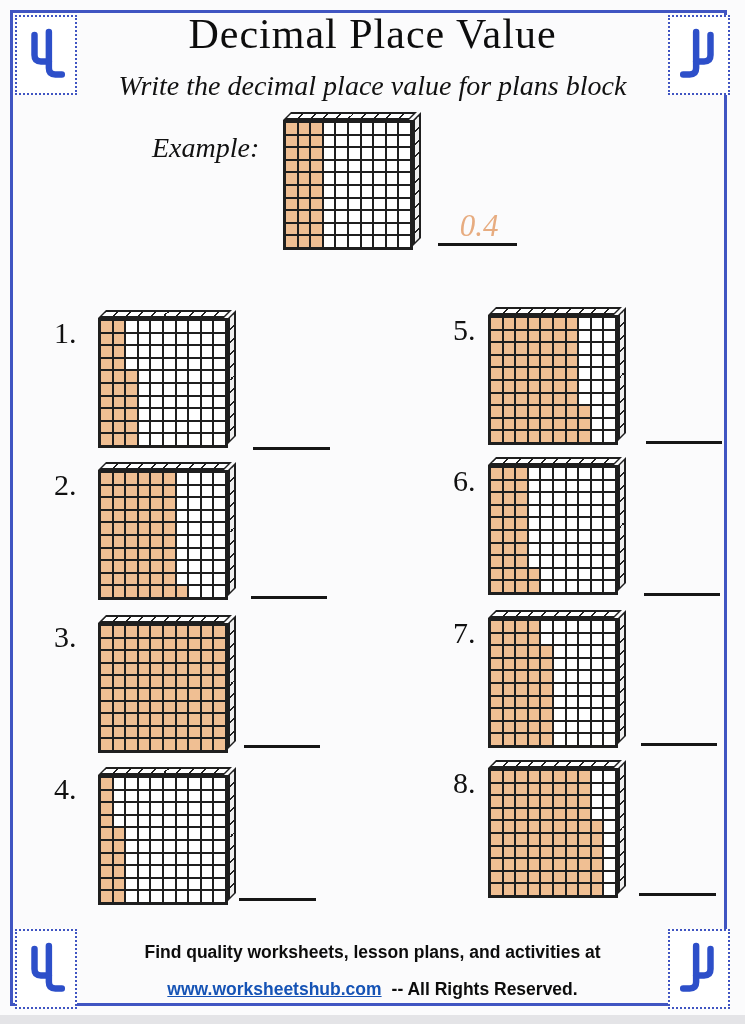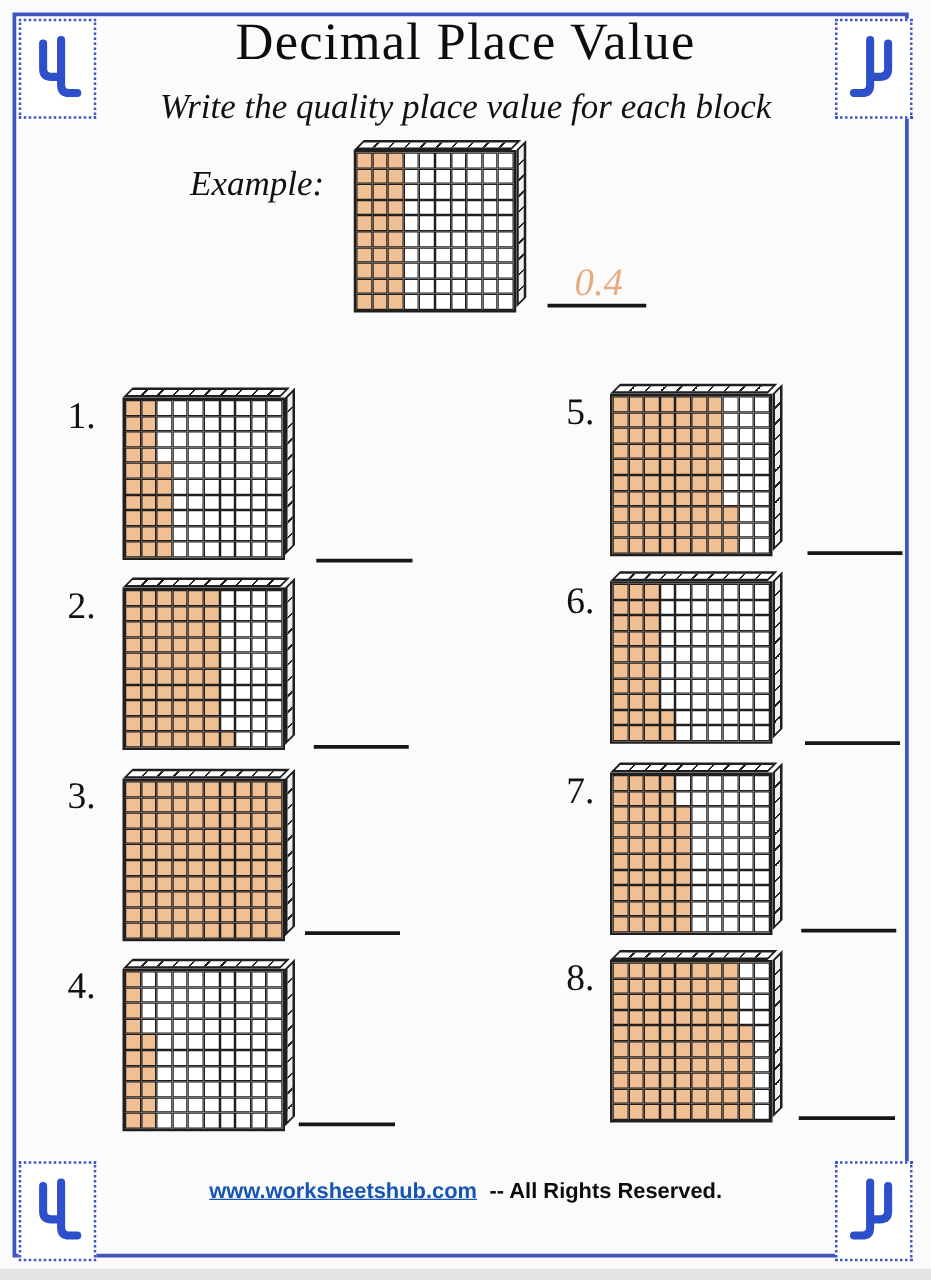--- a/index.html
+++ b/index.html
@@ -66,21 +66,21 @@
   .example-answer{
     position:absolute;left:444px;top:208px;width:70px;text-align:center;
     font-size:31px;font-style:italic;color:#e7ac80;
   }
 
   .footer{
     position:absolute;left:13px;top:940px;width:719px;text-align:center;
     font-family:"Liberation Sans", sans-serif;font-weight:bold;color:#0c0c0c;
   }
   .footer .f-line1{font-size:17.5px;line-height:25px;}
-  .footer .f-line2{font-size:17.5px;line-height:25px;}
+  .footer .f-line2{font-size:17.5px;line-height:25px;margin-top:12px;}
   .footer a.f-link{color:#1553b5;text-decoration:underline;cursor:pointer;}
   .footer .f-suffix{margin-left:10px;}
 </style>
 </head>
 <body>
 
 <div class="frame"></div>
 <div class="page-edge-bottom"></div>
 
 <div class="corner-box cb-tl">
@@ -110,21 +110,21 @@
 <div class="corner-box cb-br mirrored">
   <span>
     <svg width="46" height="62" viewBox="0 0 64 80" fill="none">
       <path d="M16 12 L16 40 Q16 49 25 49 L36 49" stroke="#2d4fc9" stroke-width="9" stroke-linecap="round" stroke-linejoin="round"></path>
       <path d="M36 8 L36 58 Q36 67 45 67 L54 67" stroke="#2d4fc9" stroke-width="9" stroke-linecap="round" stroke-linejoin="round"></path>
     </svg>
   </span>
 </div>
 
 <div class="title">Decimal Place Value</div>
-<div class="subtitle">Write the quality place value for each block</div>
+<div class="subtitle">Write the decimal place value for plans block</div>
 
 <div class="example-label">Example:</div>
 <div class="block" id="example-block" style="left:283px;top:112px;">
   <div class="top3d"></div>
   <div class="right3d"></div>
   <div class="face">
       <div class="cell shaded"></div>
       <div class="cell shaded"></div>
       <div class="cell shaded"></div>
       <div class="cell"></div>
@@ -1113,14 +1113,15 @@
           <div class="cell shaded"></div>
           <div class="cell shaded"></div>
           <div class="cell"></div>
         </div>
     </div>
     <div class="ansline" style="left: 639px; top: 893px; width: 77px;"></div>
   </div>
 </div>
 
 <div class="footer">
+  <div class="f-line1">Find quality worksheets, lesson plans, and activities at</div>
   <div class="f-line2"><a class="f-link">www.worksheetshub.com</a><span class="f-suffix">-- All Rights Reserved.</span></div>
 </div>
 
 </body></html>

